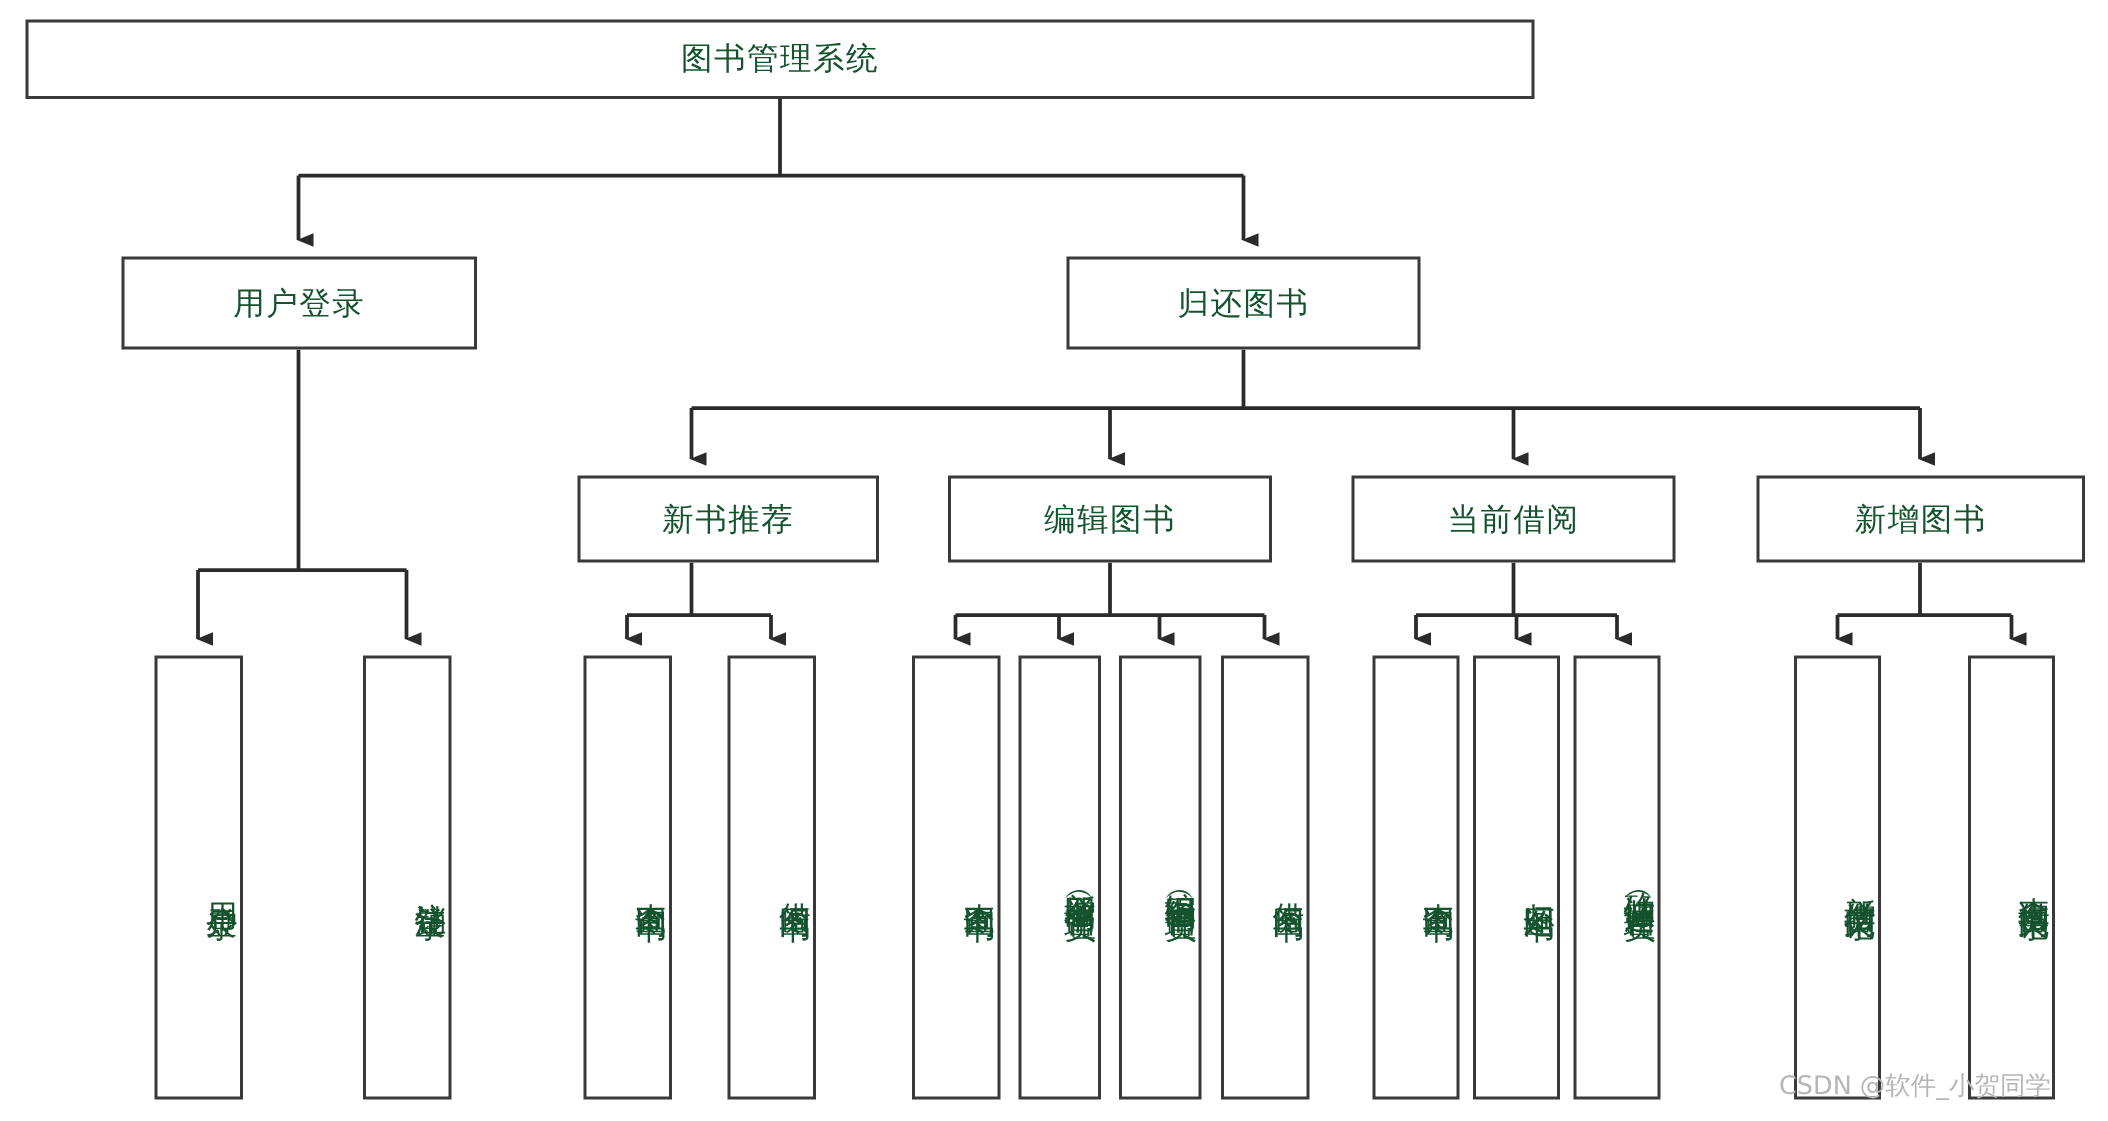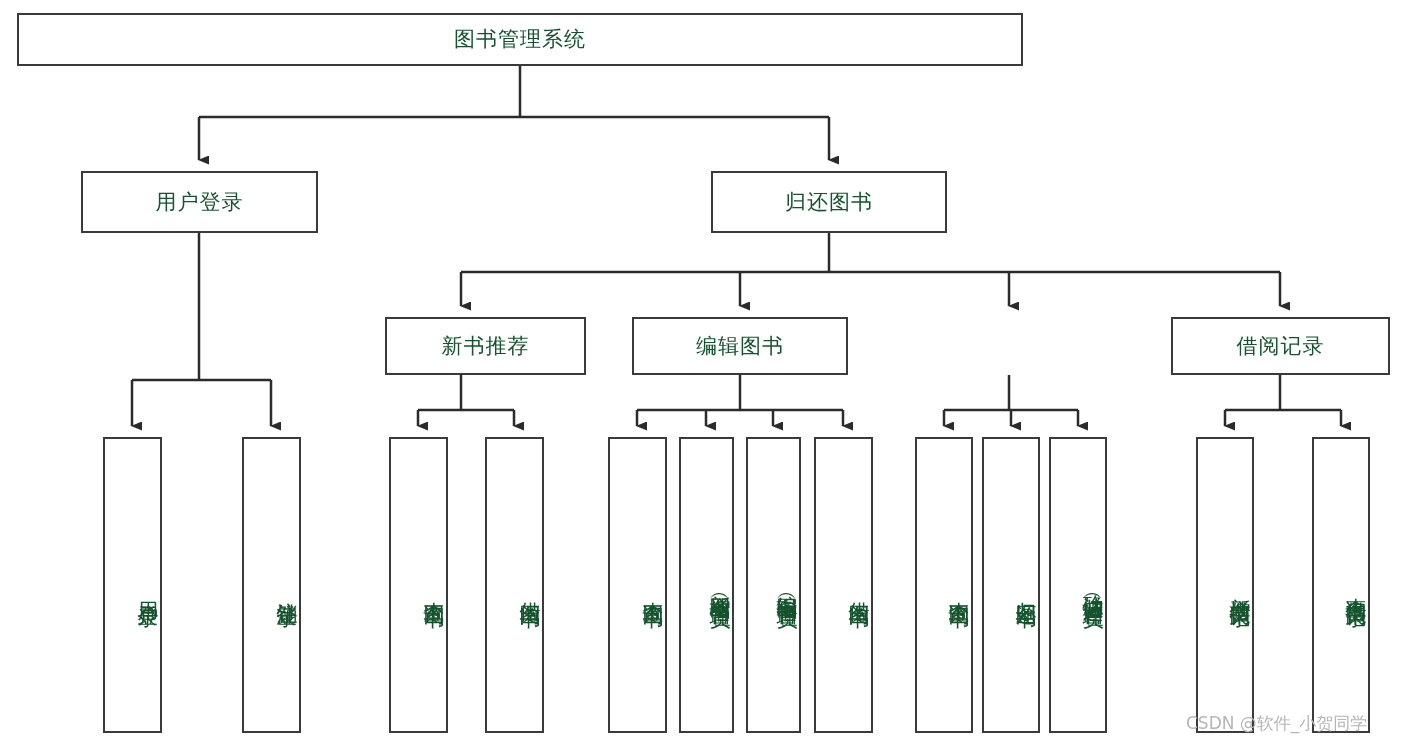--- a/index.html
+++ b/index.html
@@ -131,22 +131,25 @@
   <div class="node horizontal" style="left:711px; top:171px; width:236px; height:62px;">
     <span class="node-label">归还图书</span>
   </div>
 
   <div class="node horizontal" style="left:361px; top:317px; width:201px; height:58px;margin-left:24px;">
     <span class="node-label">新书推荐</span>
   </div>
   <div class="node horizontal" style="left:632px; top:317px; width:216px; height:58px;">
     <span class="node-label">编辑图书</span>
   </div>
+  <div class="node horizontal" style="left:901px; top:317px; width:216px; height:58px;">
+    <span class="node-label">当前借阅</span>
+  </div>
   <div class="node horizontal" style="left:1171px; top:317px; width:219px; height:58px;">
-    <span class="node-label">借阅记录</span>
+    <span class="node-label">新增图书</span>
   </div>
 
   <div class="node vertical" style="left:103px; top:437px; width:59px; height:296px;">
     <span class="node-label">用户登录</span>
   </div>
   <div class="node vertical" style="left:242px; top:437px; width:59px; height:296px;">
     <span class="node-label">注销登录</span>
   </div>
   <div class="node vertical" style="left:389px; top:437px; width:59px; height:296px;">
     <span class="node-label">查询图书</span>

